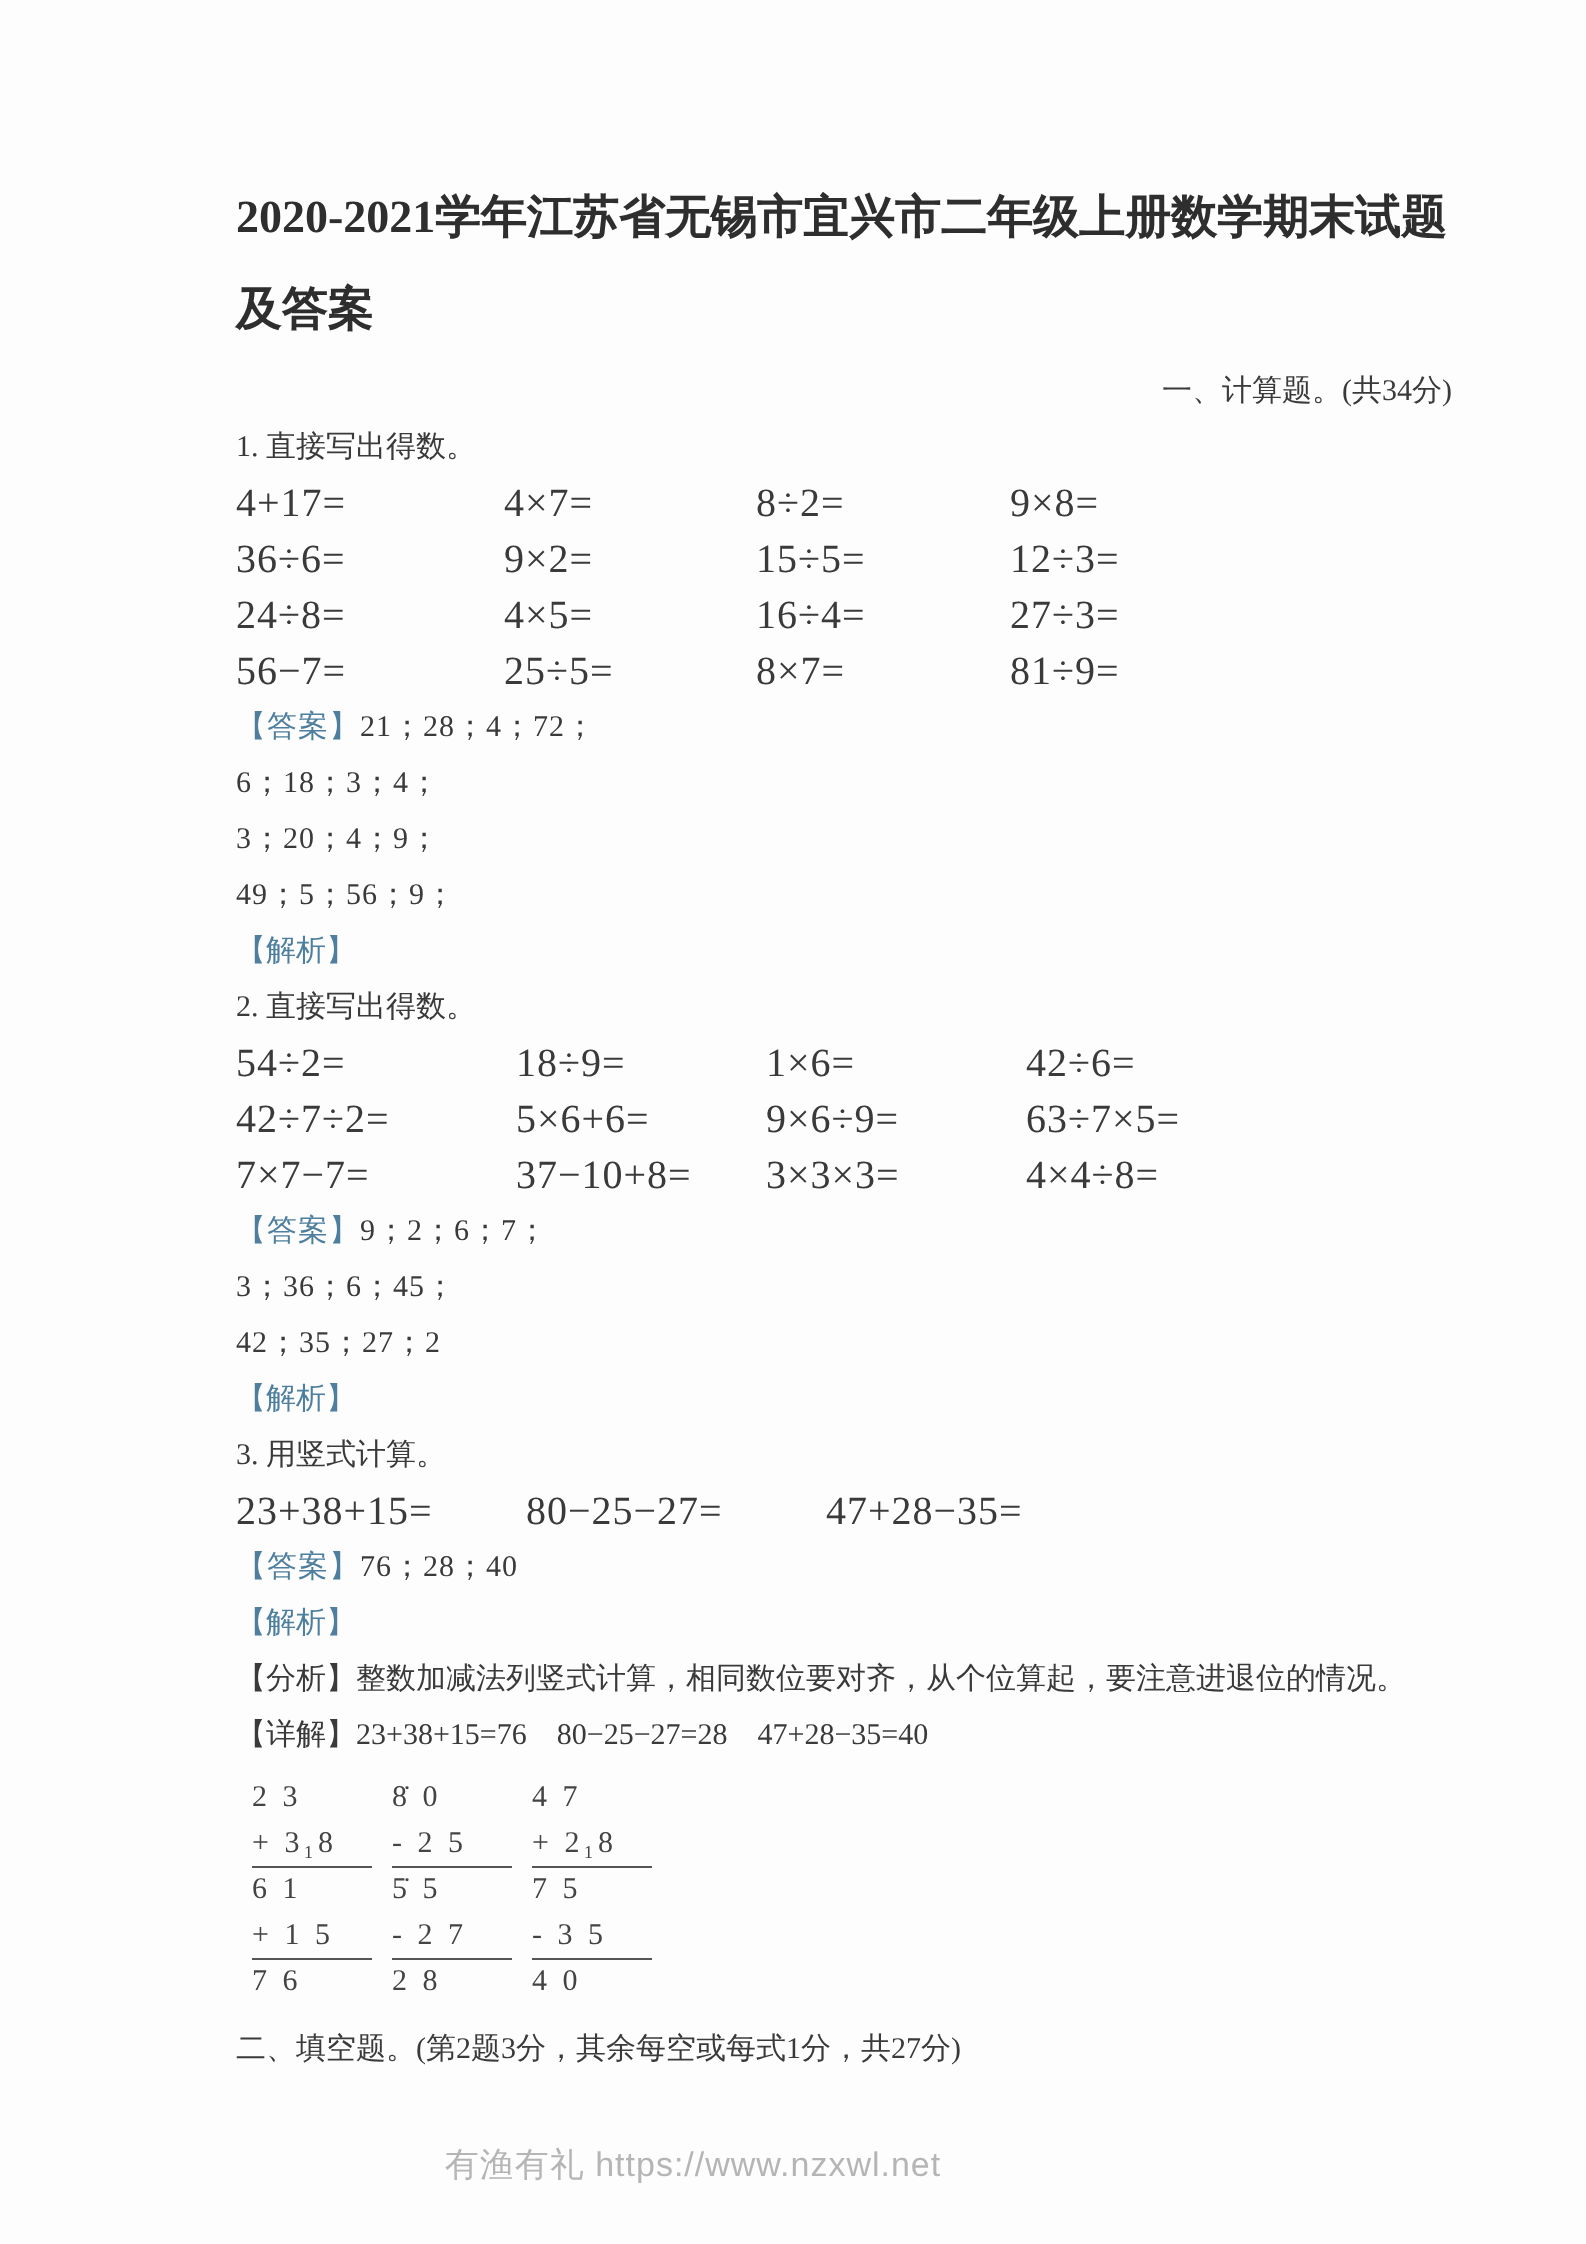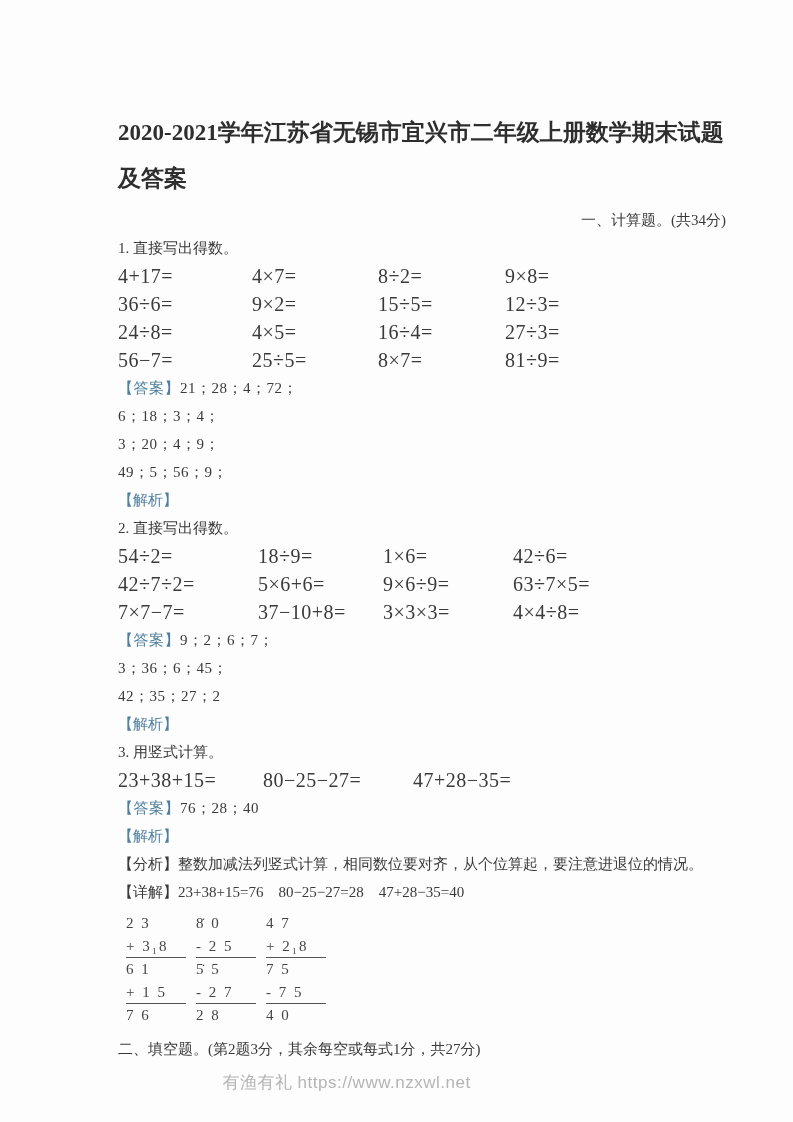--- a/index.html
+++ b/index.html
@@ -5,21 +5,21 @@
   * { margin:0; padding:0; box-sizing:border-box; }
   html,body { background:#ffffff; }
   .page {
     position:relative;
     width:793px; height:1122px;
     background:#fdfdfd;
     overflow:hidden;
     font-family:"Liberation Serif","DejaVu Serif",serif;
     color:#3a3a3a;
   }
-  .content { margin-left:118px; width:608px; padding-top:110px; }
+  .content { margin-left:118px; width:608px; padding-top:86px; }
 
   .doc-title {
     width:608px;
     font-size:23px; font-weight:bold; line-height:46px;
     color:#2e2e2e;
     word-break:break-all;
   }
 
   .line { font-size:15px; line-height:28px; height:28px; white-space:nowrap; }
   .wide-line { font-size:15px; line-height:28px; height:28px; white-space:nowrap; letter-spacing:0.5px; }
@@ -154,21 +154,21 @@
         <div class="vc-row">8̇ 0</div>
         <div class="vc-row vc-op">- 2 5</div>
         <div class="vc-row">5̇ 5</div>
         <div class="vc-row vc-op">- 2 7</div>
         <div class="vc-row">2 8</div>
       </div>
       <div class="vc-block">
         <div class="vc-row">4 7</div>
         <div class="vc-row vc-op">+ 2₁8</div>
         <div class="vc-row">7 5</div>
-        <div class="vc-row vc-op">- 7 5</div>
+        <div class="vc-row vc-op">- 3 5</div>
         <div class="vc-row">4 0</div>
       </div>
     </div>
 
     <div class="line section2-heading">二、填空题。(第2题3分，其余每空或每式1分，共27分)</div>
 
   </div>
 
   <div class="footer">
     <span>有渔有礼 https://www.nzxwl.net</span>

